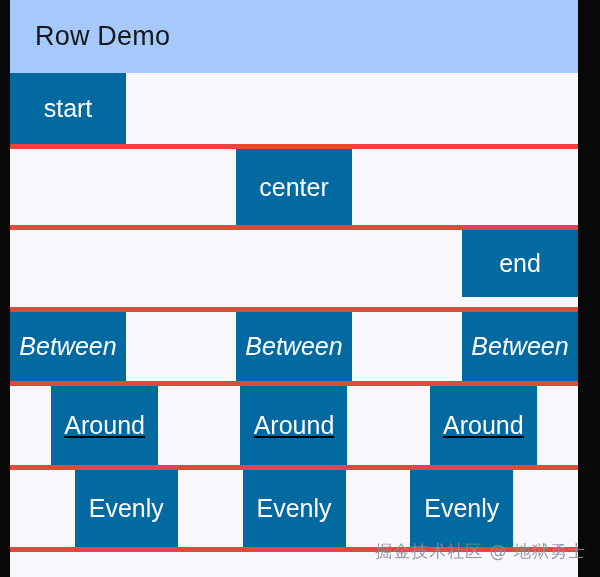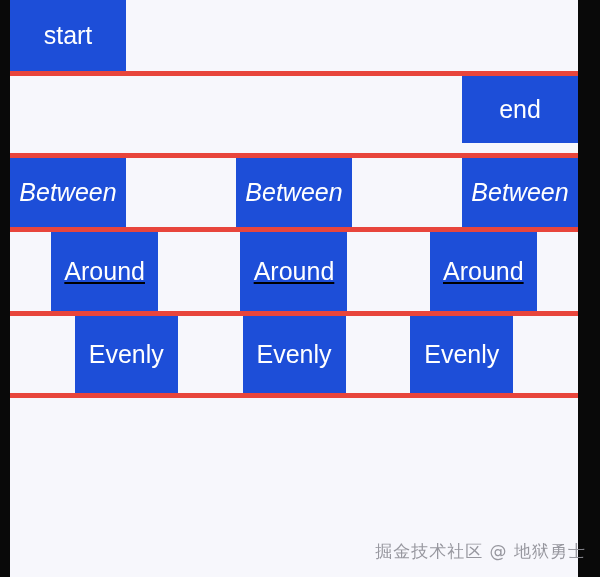--- a/index.html
+++ b/index.html
@@ -65,21 +65,21 @@
   }
 
   .row-start        { justify-content: flex-start; }
   .row-center       { justify-content: center; }
   .row-end          { justify-content: flex-end; }
   .row-between      { justify-content: space-between; }
   .row-around       { justify-content: space-around; text-decoration: underline; }
   .row-evenly       { justify-content: space-evenly; }
 
   .box {
-    background: #1d4ed8;
+    background: #0369a1;
     color: #ffffff;
     display: flex;
     align-items: center;
     justify-content: center;
     box-sizing: border-box;
     font-size: 25px;
     line-height: 1;
     white-space: nowrap;
   }
 
@@ -117,27 +117,33 @@
     pointer-events: none;
     font-family: "DejaVu Sans", sans-serif;
   }
 </style>
 </head>
 <body>
 
 <div class="device-frame">
   <div class="screen">
 
+    <div class="app-bar">
+      <div class="app-bar-title">Row Demo</div>
+    </div>
 
     <div class="rows-area">
 
       <div class="demo-row r1 row-start">
         <div class="box">start</div>
       </div>
 
+      <div class="demo-row r2 row-center">
+        <div class="box">center</div>
+      </div>
 
       <div class="demo-row r3 row-end">
         <div class="box">end</div>
       </div>
 
       <div class="demo-row r4 row-between">
         <div class="box">Between</div>
         <div class="box">Between</div>
         <div class="box">Between</div>
       </div>

